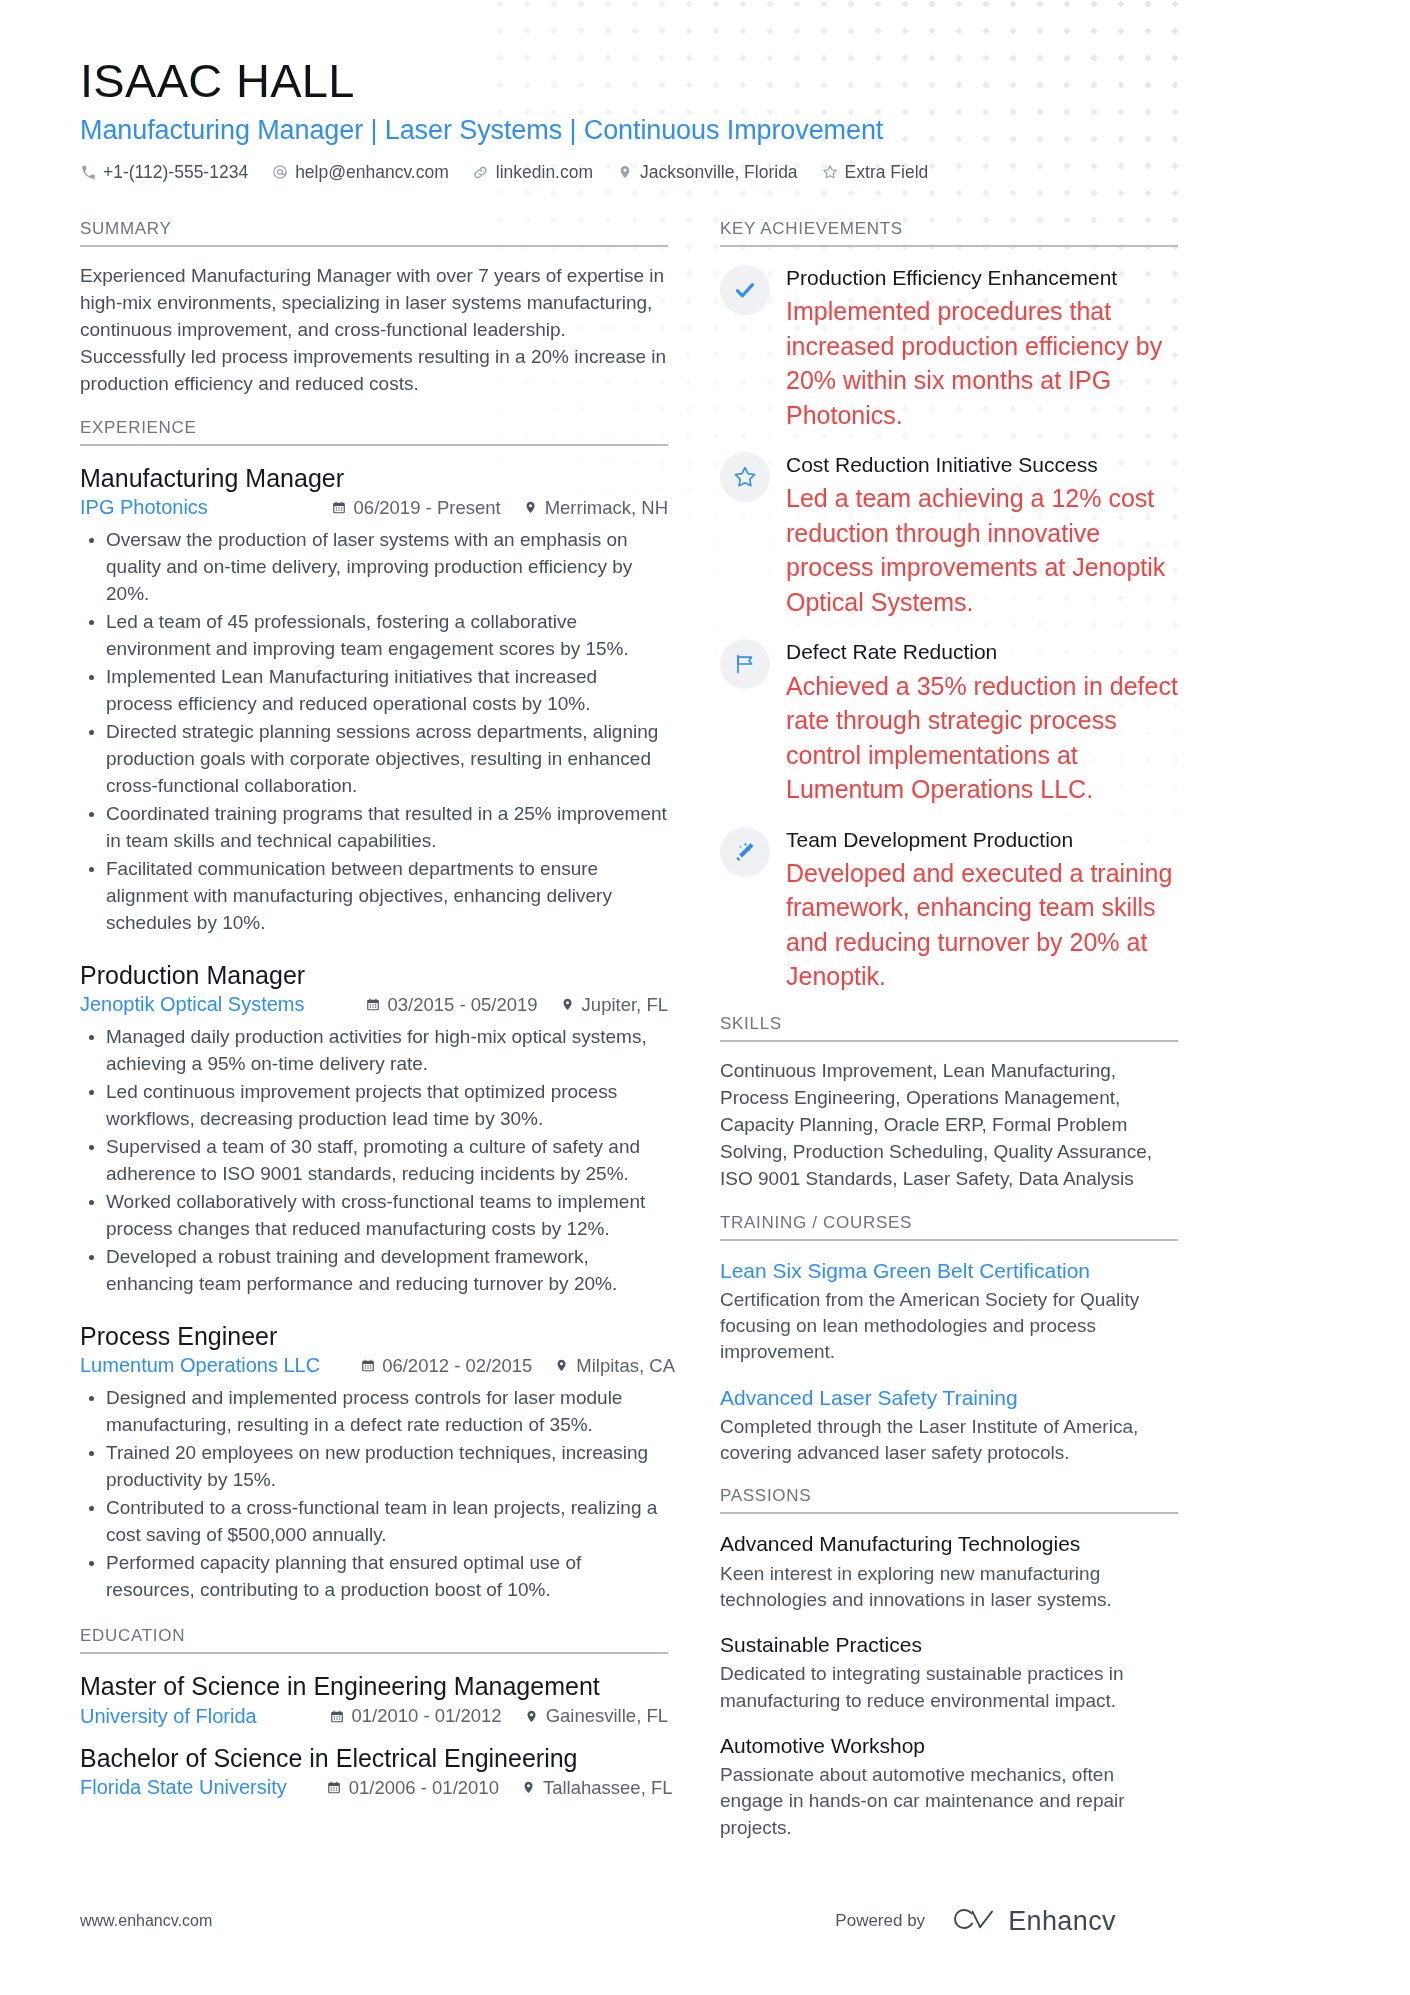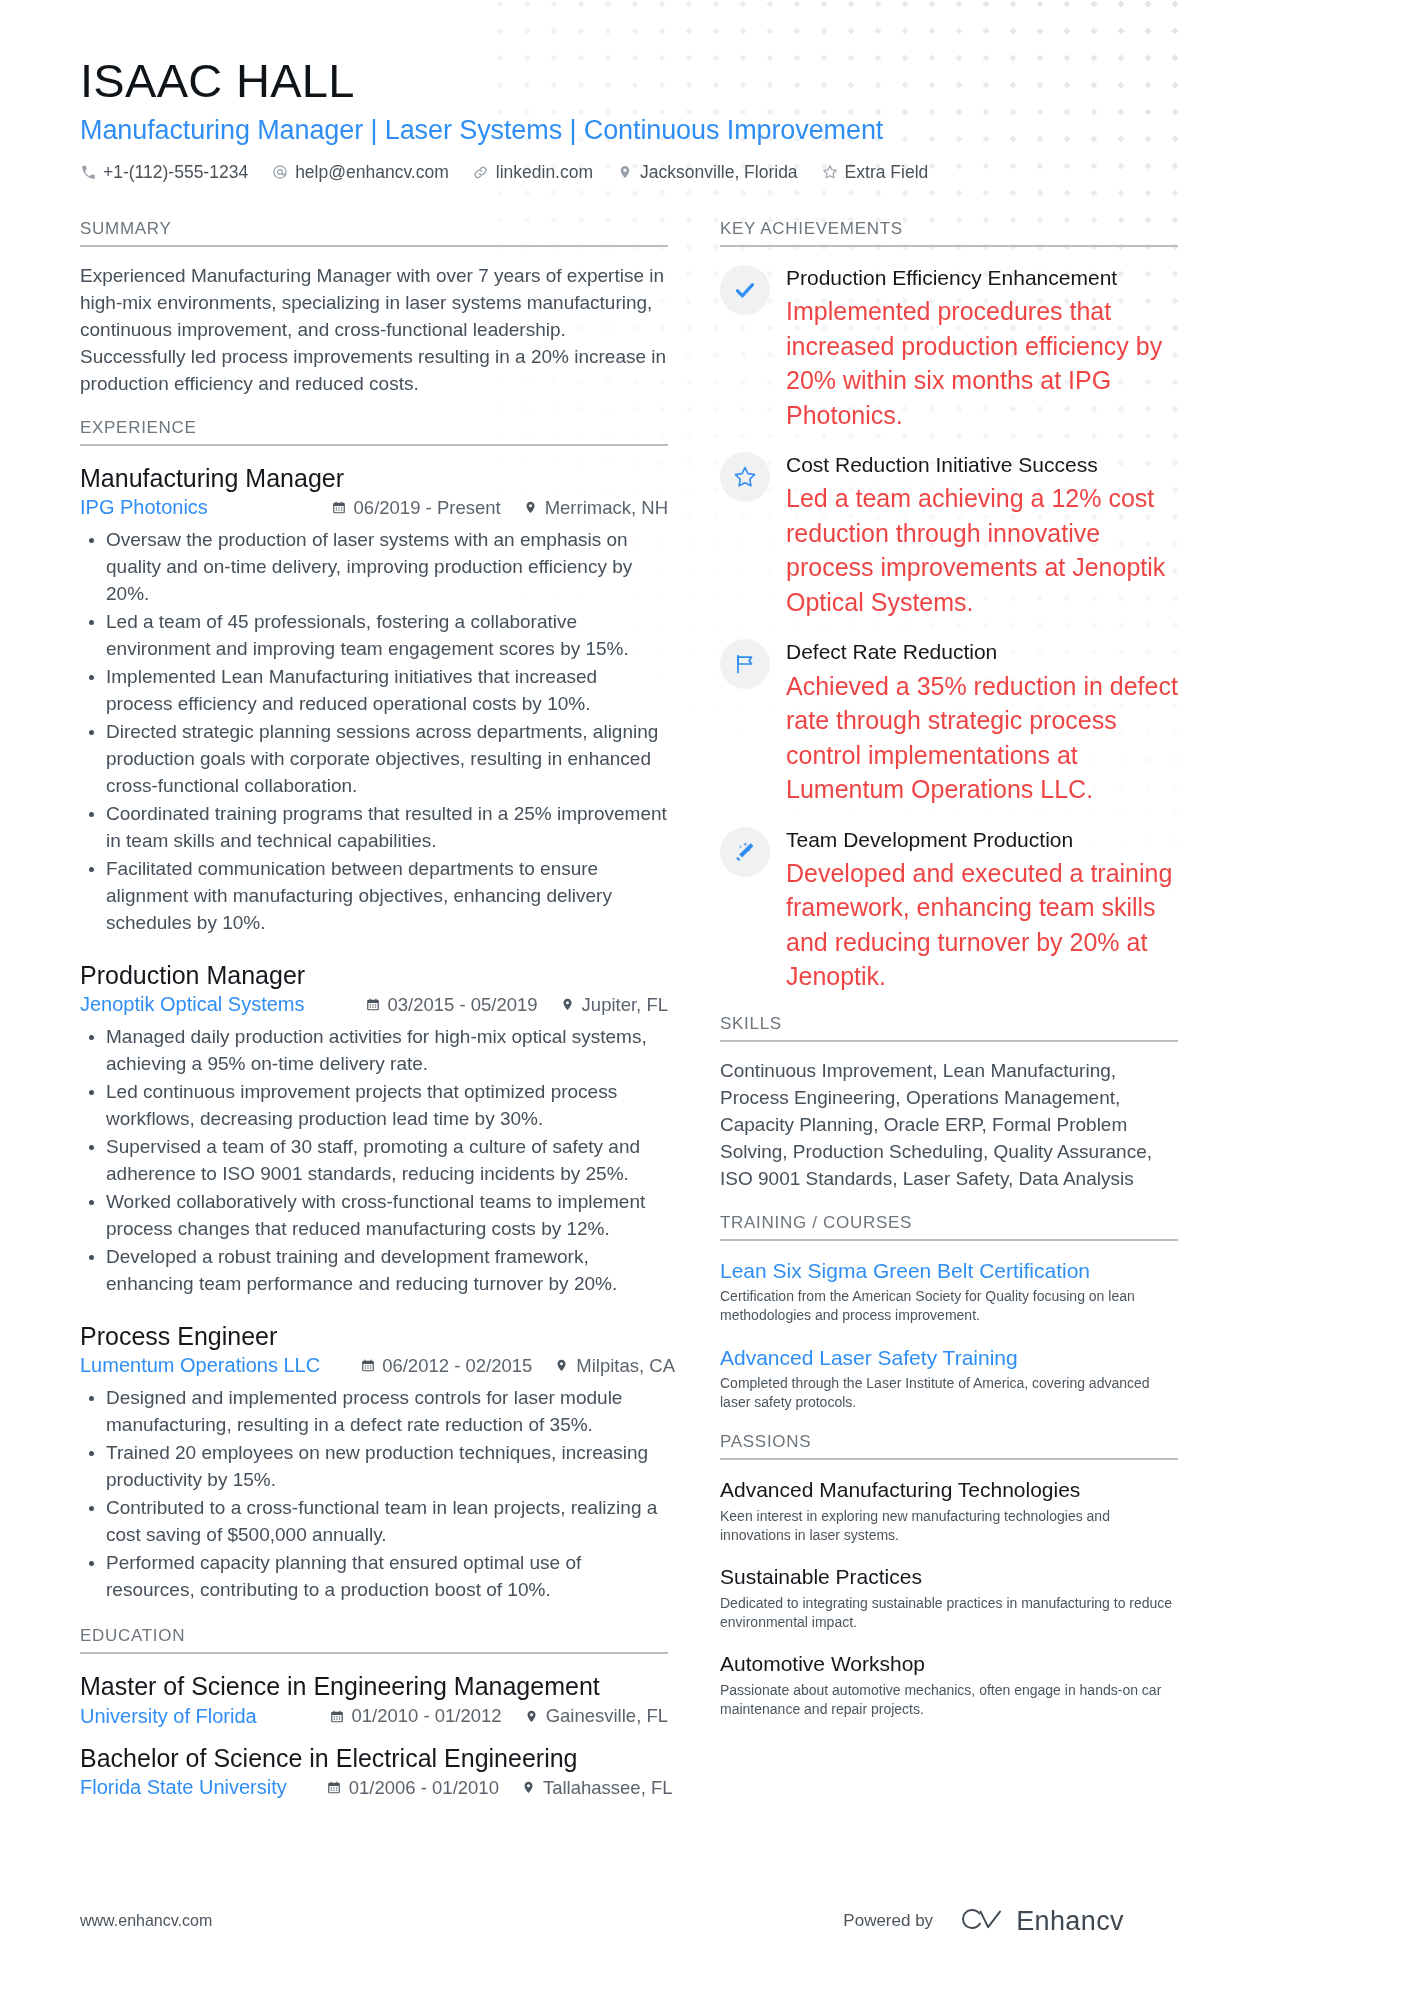--- a/index.html
+++ b/index.html
@@ -217,30 +217,30 @@
   
   .block { margin-bottom: 18px; }
   .block-title {
     font-size: 21px;
     color: #2f8ef4;
     line-height: 1.3;
     margin-bottom: 3px;
   }
   .block-title.dark { color: #14181c; }
   .block-desc {
-    font-size: 14px;
+    font-size: 19px;
     line-height: 1.38;
     color: #4c565f;
   }
 
   
   .footer {
     position: absolute;
     left: 80px;
-    right: 72px;
+    right: 80px;
     bottom: 58px;
     display: flex;
     align-items: center;
     justify-content: space-between;
     z-index: 2;
   }
   .footer-url {
     font-size: 16px;
     color: #4c555e;
   }

